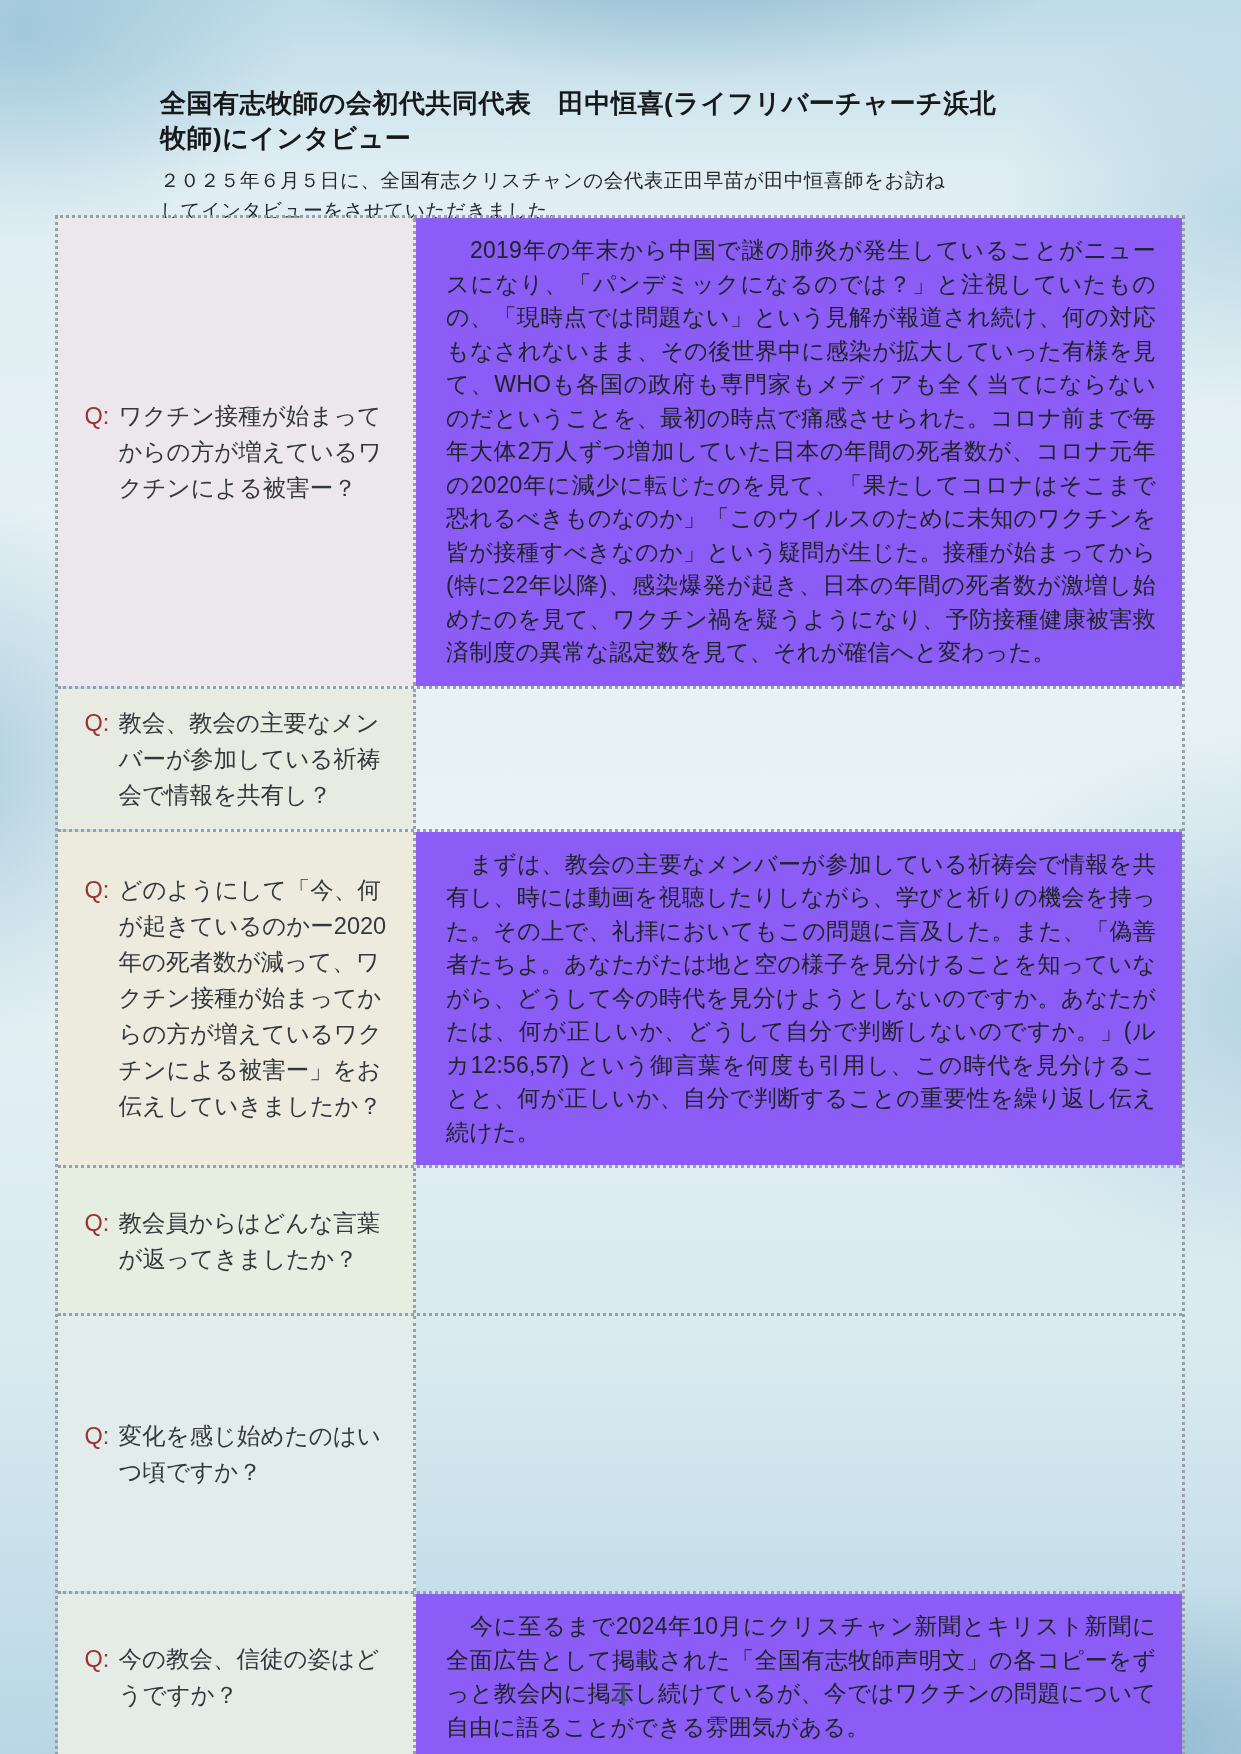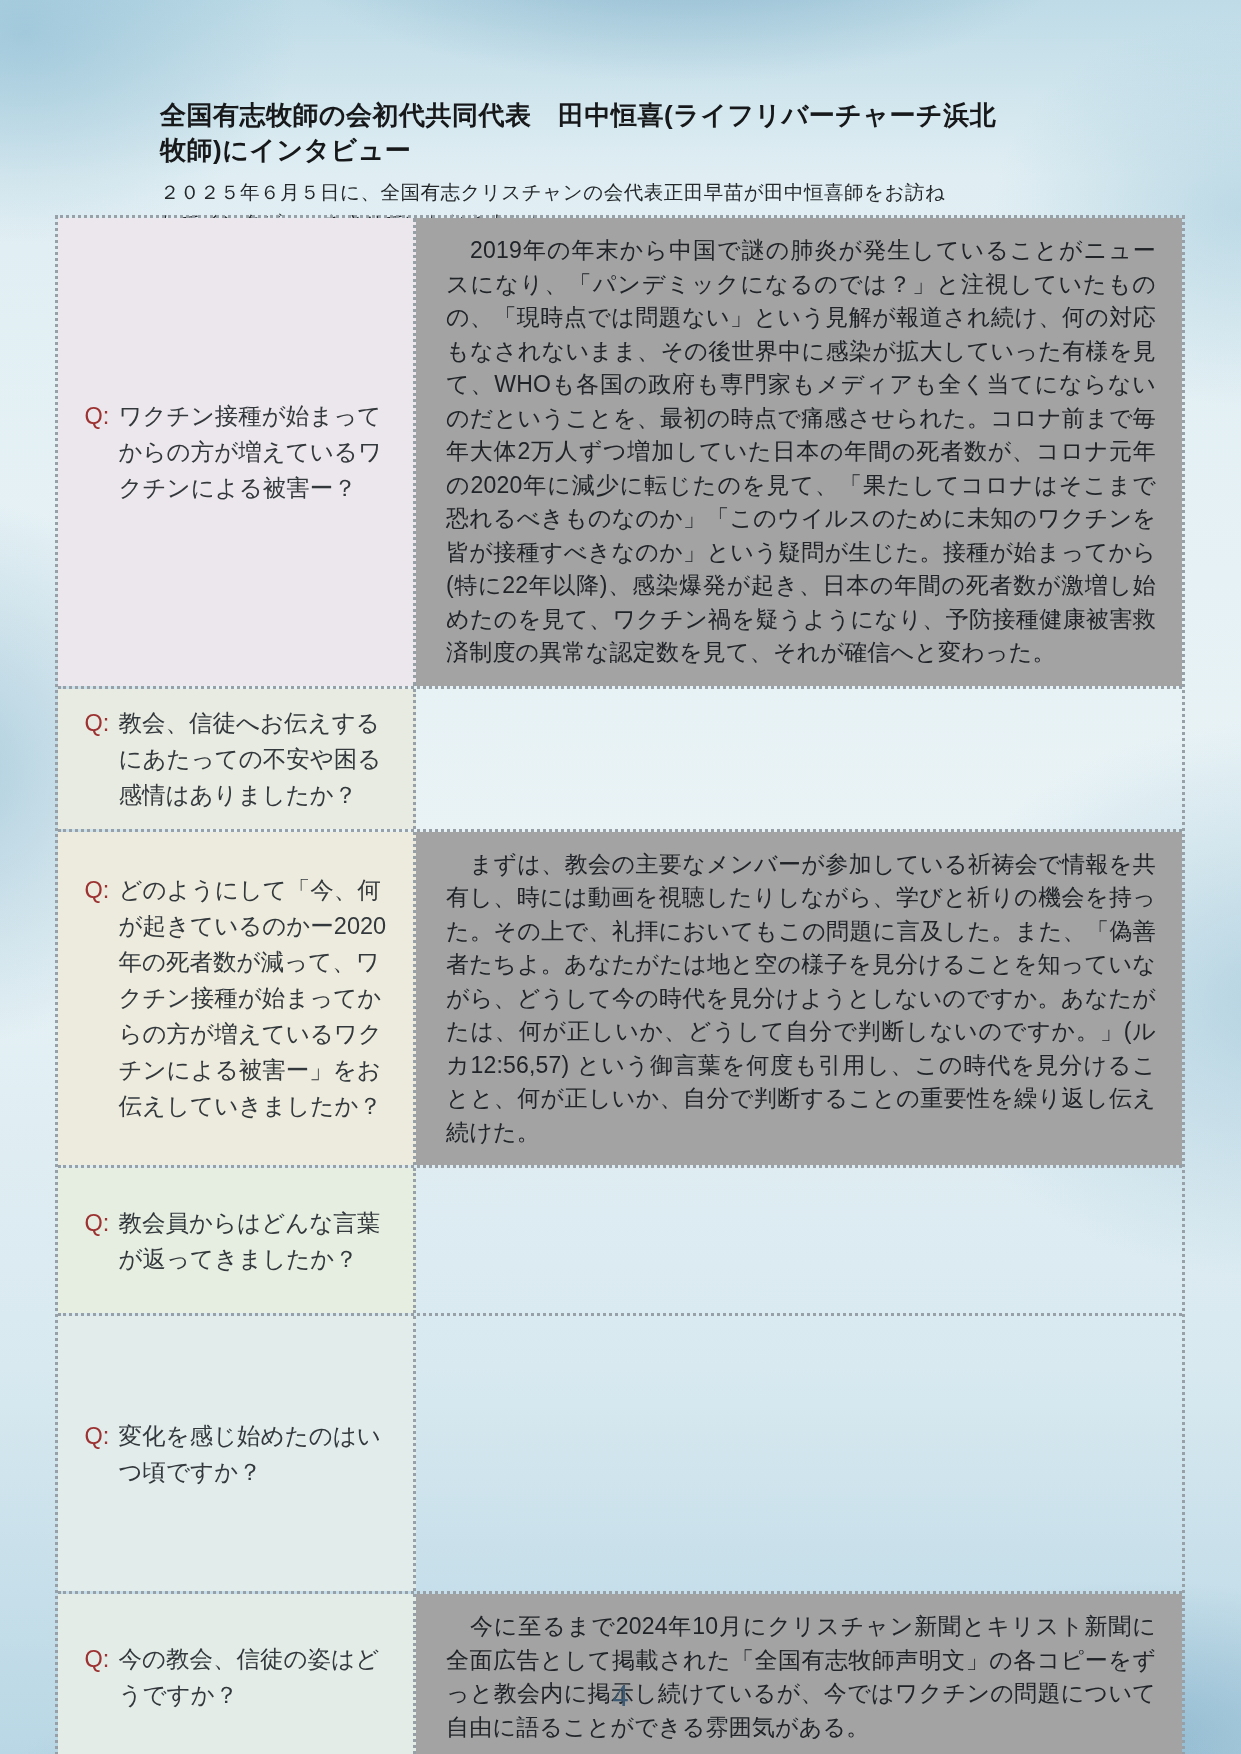--- a/index.html
+++ b/index.html
@@ -10,41 +10,41 @@
     background:
       radial-gradient(900px 260px at 50% 103%, rgba(116,166,194,.75), rgba(116,166,194,0) 70%),
       radial-gradient(420px 420px at -4% 44%, rgba(126,176,202,.55), rgba(126,176,202,0) 65%),
       radial-gradient(560px 430px at 103% 57%, rgba(130,180,205,.48), rgba(130,180,205,0) 65%),
       radial-gradient(640px 220px at 55% -3%, rgba(112,163,192,.6), rgba(112,163,192,0) 62%),
       radial-gradient(420px 320px at 2% 2%, rgba(134,184,208,.55), rgba(134,184,208,0) 65%),
       radial-gradient(500px 240px at 92% 99%, rgba(110,160,190,.5), rgba(110,160,190,0) 65%),
       radial-gradient(380px 300px at 100% 12%, rgba(145,192,213,.45), rgba(145,192,213,0) 65%),
       linear-gradient(180deg,#bedbe7 0%,#e0eef3 10%,#e9f3f6 48%,#d8e9f0 78%,#b9d7e5 100%);
   }
-  .header { position:absolute; left:160px; top:98px; width:850px; }
+  .header { position:absolute; left:160px; top:86px; width:850px; }
   .doc-title { font-size:26px; font-weight:bold; color:#16181a; letter-spacing:.5px; }
   .doc-subtitle { margin-top:9px; font-size:19.5px; line-height:30px; color:#24282b; width:800px; letter-spacing:.5px; }
 
   .qa-table {
     position:absolute; left:55px; top:215px; width:1130px;
     border:3px dotted #96a0a6; box-sizing:border-box;
     display:flex; flex-direction:column;
   }
   .qa-row { display:grid; grid-template-columns:358px 1fr; }
   .qa-row + .qa-row { border-top:3px dotted #96a0a6; }
   .cell { box-sizing:border-box; }
   .q-cell {
     border-right:3px dotted #96a0a6;
     display:flex; align-items:center; justify-content:center;
     padding:10px 16px;
   }
   .q-inner { display:flex; width:302px; font-size:23.5px; line-height:36px; color:#33383c; }
   .q-label { flex:0 0 34px; color:#9c3332; }
   .q-text { flex:1; }
-  .a-cell { background:#a3a3a3; display:flex; align-items:center; padding:16px 26px 16px 30px;justify-content:flex-end; }
+  .a-cell { background:#8b5cf6; display:flex; align-items:center; padding:16px 26px 16px 30px;justify-content:flex-end; }
   .a-text { margin:0; font-size:23px; line-height:33.5px; color:#202428; text-align:justify; letter-spacing:.2px; }
 
   
   .tint-1 { background:#ece7ec; }
   .tint-2 { background:#e8ebe2; }
   .tint-3 { background:#ecebdd; }
   .tint-4 { background:#e5eee1; }
   .tint-5 { background:#e2eceb; }
   .tint-6 { background:#e4ece8; }
 
@@ -82,21 +82,21 @@
     </div>
     <div class="cell a-cell">
       <p class="a-text">　2019年の年末から中国で謎の肺炎が発生していることがニュースになり、「パンデミックになるのでは？」と注視していたものの、「現時点では問題ない」という見解が報道され続け、何の対応もなされないまま、その後世界中に感染が拡大していった有様を見て、WHOも各国の政府も専門家もメディアも全く当てにならないのだということを、最初の時点で痛感させられた。コロナ前まで毎年大体2万人ずつ増加していた日本の年間の死者数が、コロナ元年の2020年に減少に転じたのを見て、「果たしてコロナはそこまで恐れるべきものなのか」「このウイルスのために未知のワクチンを皆が接種すべきなのか」という疑問が生じた。接種が始まってから(特に22年以降)、感染爆発が起き、日本の年間の死者数が激増し始めたのを見て、ワクチン禍を疑うようになり、予防接種健康被害救済制度の異常な認定数を見て、それが確信へと変わった。</p>
     </div>
   </div>
 
   <div class="qa-row h-2">
     <div class="cell q-cell tint-2">
       <div class="q-inner">
         <span class="q-label">Q:</span>
-        <span class="q-text">教会、信徒へお伝えするにあたっての不安や困る感情はありましたか？</span>
+        <span class="q-text">教会、教会の主要なメンバーが参加している祈祷会で情報を共有し？</span>
       </div>
     </div>
   </div>
 
   <div class="qa-row h-3">
     <div class="cell q-cell tint-3">
       <div class="q-inner">
         <span class="q-label">Q:</span>
         <span class="q-text">どのようにして「今、何が起きているのかー2020年の死者数が減って、ワクチン接種が始まってからの方が増えているワクチンによる被害ー」をお伝えしていきましたか？</span>
       </div>

